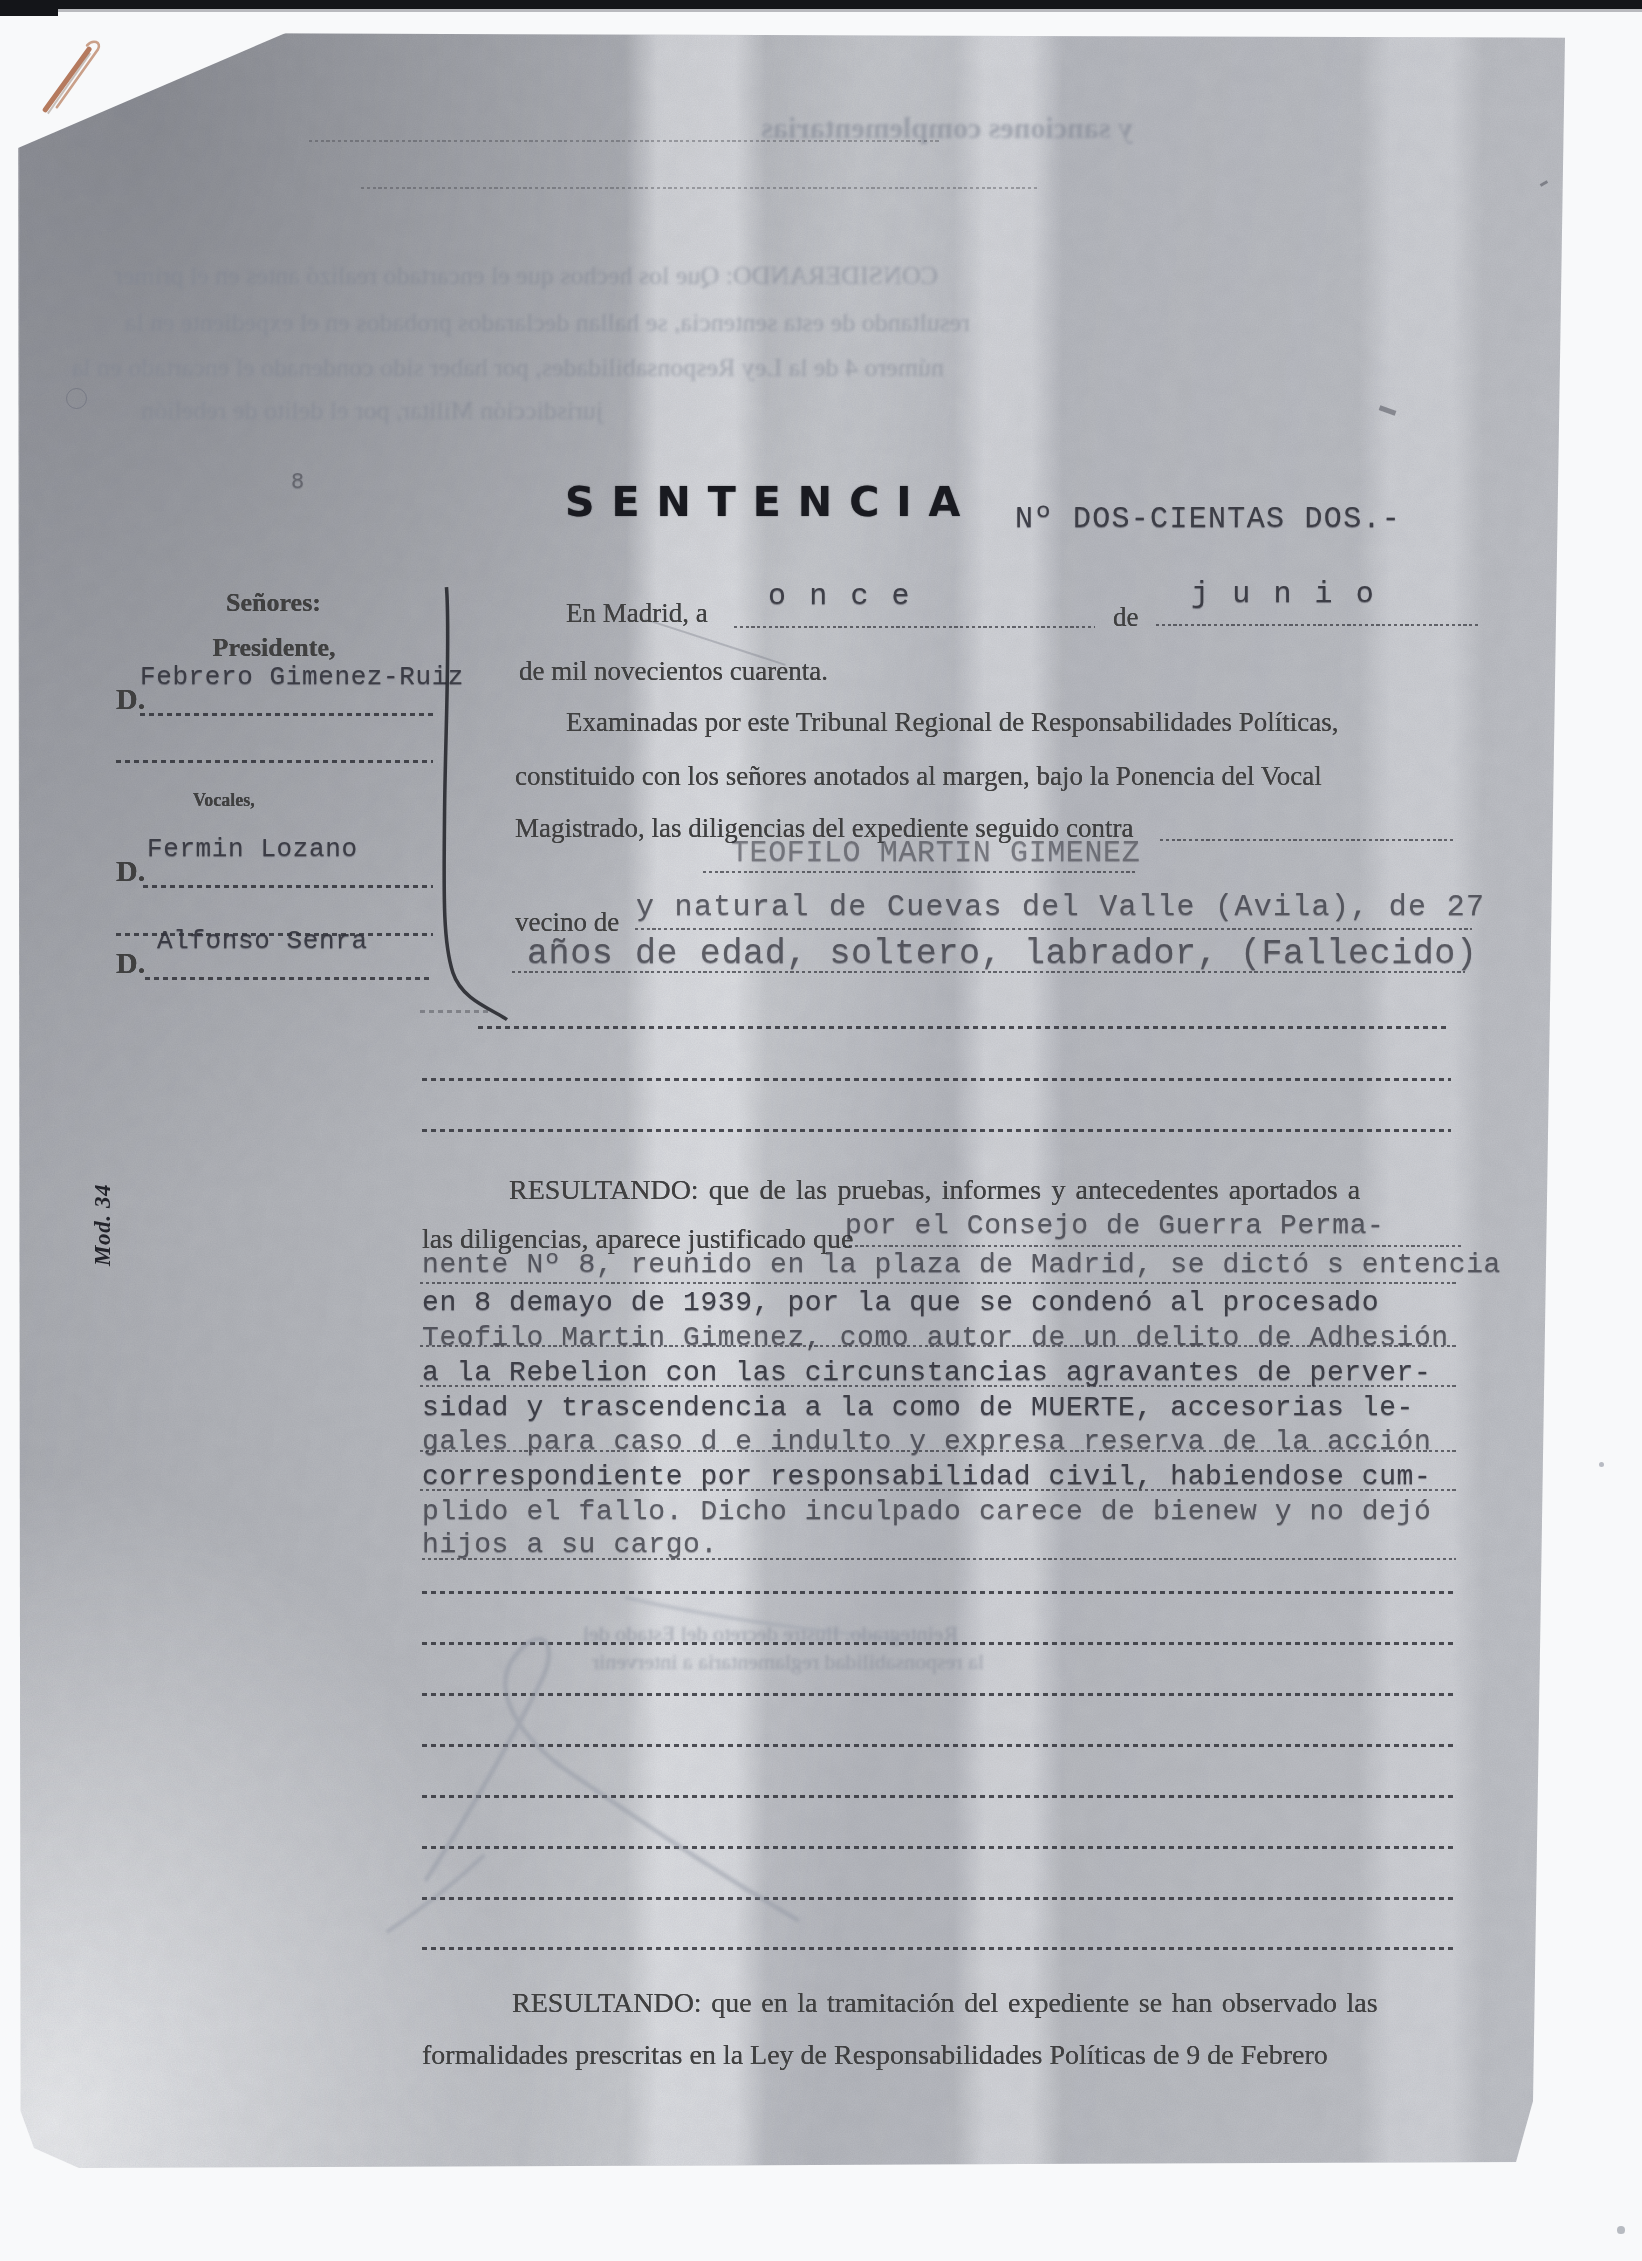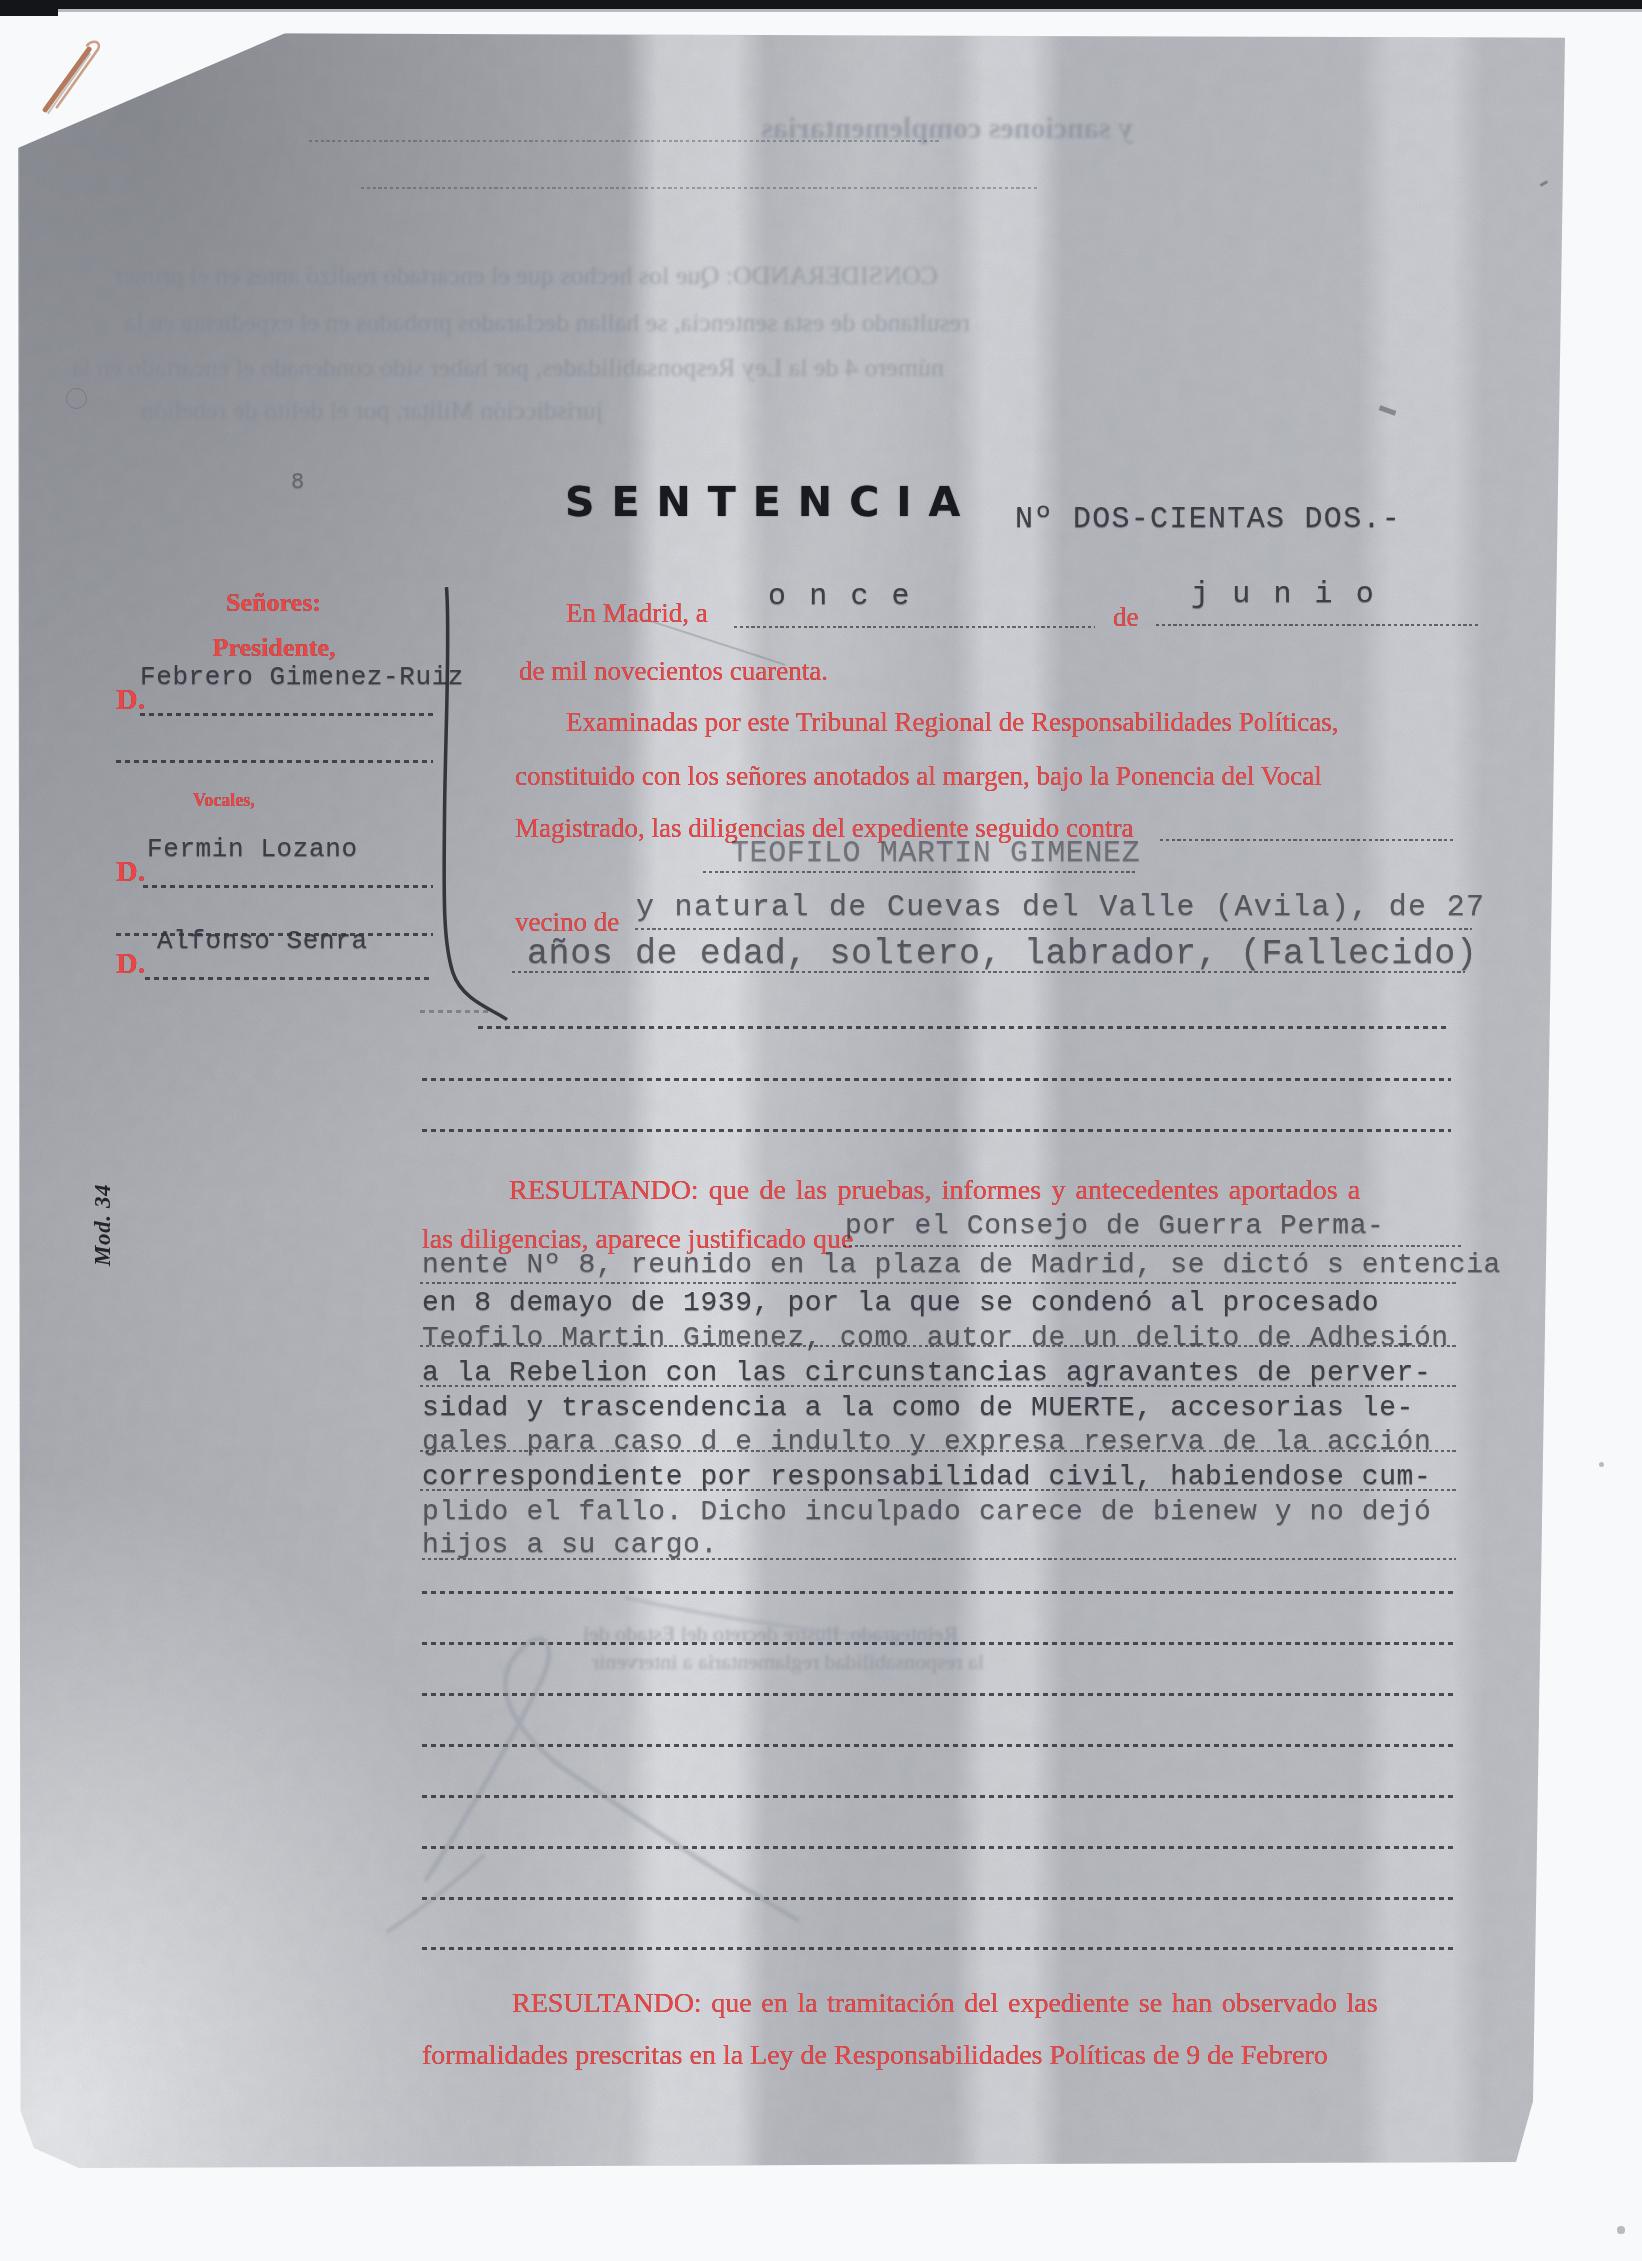--- a/index.html
+++ b/index.html
@@ -7,21 +7,21 @@
           font-family:"Liberation Serif",serif;}
   .abs{position:absolute;white-space:nowrap;}
   .paper-clip{clip-path:polygon(6.4px 2.6px,1547px 7.7px,1515px 2071px,1498px 2132px,61px 2138px,16px 2118px,2.6px 2081px,0 110px);}
   #paper{left:18px;top:30px;width:1559px;height:2140px;filter:blur(1px);
     background:
       radial-gradient(ellipse at 8% 3%, rgba(88,90,98,.38), transparent 38%),
       radial-gradient(ellipse at 2% 98%, rgba(246,247,249,.85), transparent 22%),
       linear-gradient(97deg,#a7a9af 0%,#b3b5ba 18%,#bdbfc4 38%,#c9cbcf 47%,#b8bac0 58%,#bdbfc4 78%,#c2c4c9 100%);}
   #streaks{left:18px;top:30px;width:1559px;height:2140px;
     background:linear-gradient(90deg,transparent 0 39%,rgba(240,241,244,.55) 41% 46%,transparent 48% 60%,rgba(238,239,242,.5) 62% 65%,transparent 67% 86%,rgba(235,236,240,.4) 88% 92%,transparent 94%);}
-  .printed{font-family:"Liberation Serif",serif;color:#ef4444;text-shadow:0 0 0.6px rgba(25,26,32,.8);font-size:27px;}
+  .printed{font-family:"Liberation Serif",serif;color:#404040;text-shadow:0 0 0.6px rgba(25,26,32,.8);font-size:27px;}
   .bold{font-weight:700;}
   .typed{font-family:"Liberation Mono","DejaVu Sans Mono",monospace;color:#33343d;
          text-shadow:0 0.6px 1px rgba(45,46,58,.55);filter:blur(0.3px);font-size:28px;letter-spacing:0.6px;}
   .f1{opacity:.92;text-align:right;}
   .f2{opacity:.75;filter:blur(0.4px);}
   .f3{opacity:.55;filter:blur(0.6px);}
   .dotl{height:2.6px;background-image:repeating-linear-gradient(90deg,#292a31 0 5.2px,transparent 5.2px 9px);opacity:.8;}
   .dotl.fine{height:1.9px;background-image:repeating-linear-gradient(90deg,#34353c 0 3.2px,transparent 3.2px 5.8px);opacity:.7;}
   .dotl.faint{opacity:.35;}
   .ghost{font-family:"Liberation Serif",serif;color:#7d8391;filter:blur(1.5px);opacity:.55;transform:scaleX(-1);}

